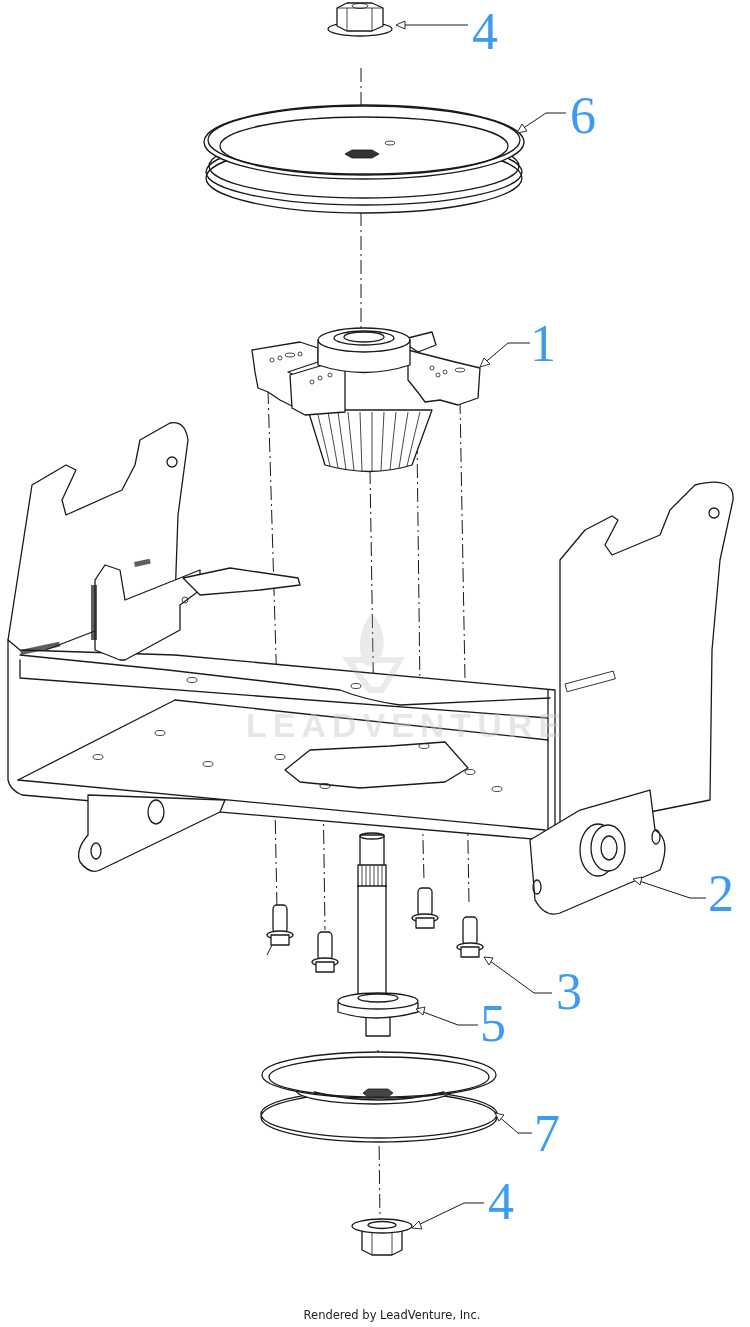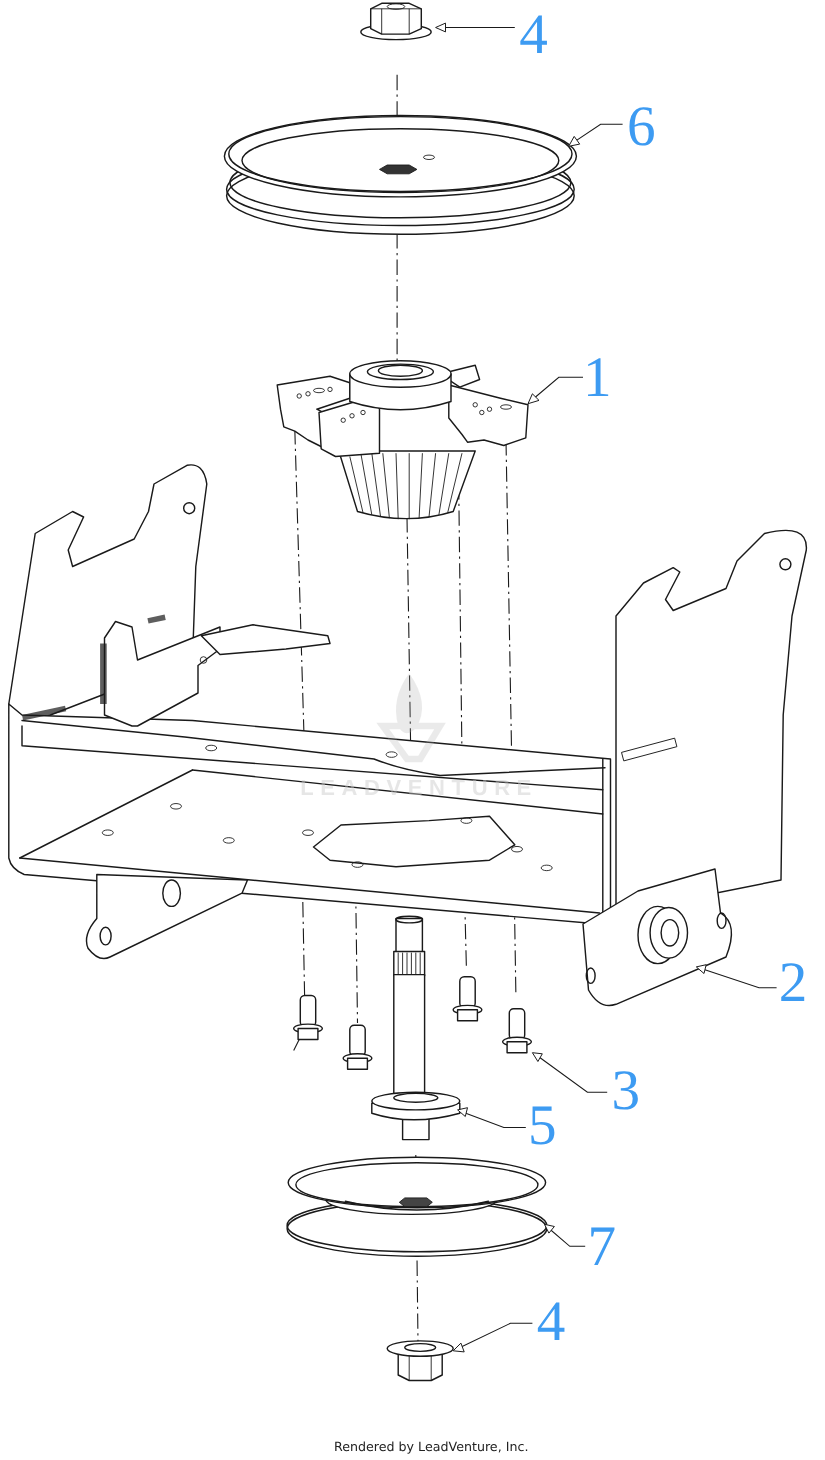--- a/index.html
+++ b/index.html
@@ -10,21 +10,21 @@
   .thin { fill: none; stroke: #1a1a1a; stroke-width: 0.8; }
   .center { fill: none; stroke: #1a1a1a; stroke-width: 1; stroke-dasharray: 14 4 2 4; }
   .leader { fill: none; stroke: #1a1a1a; stroke-width: 1; }
   .arrow { fill: #ffffff; stroke: #1a1a1a; stroke-width: 0.9; }
   .callout {
     position: absolute; color: #3d9bf2; font-family: "Liberation Serif", serif;
     font-size: 52px; line-height: 1; font-weight: normal;
   }
   .watermark-text {
     position: absolute; left: 246px; top: 706px; width: 270px; text-align: center;
-    font-family: "Liberation Sans", sans-serif; font-size: 20px; letter-spacing: 6px;
+    font-family: "Liberation Sans", sans-serif; font-size: 34px; letter-spacing: 6px;
     color: rgba(200,200,200,0.45); font-weight: bold;
   }
   .footer {
     position: absolute; left: 0; top: 1308px; width: 750px; text-align: center;
     font-family: "DejaVu Sans", sans-serif; font-size: 11.5px; color: #222; padding-left: 17px;
   }
 </style>
 </head>
 <body>
 

